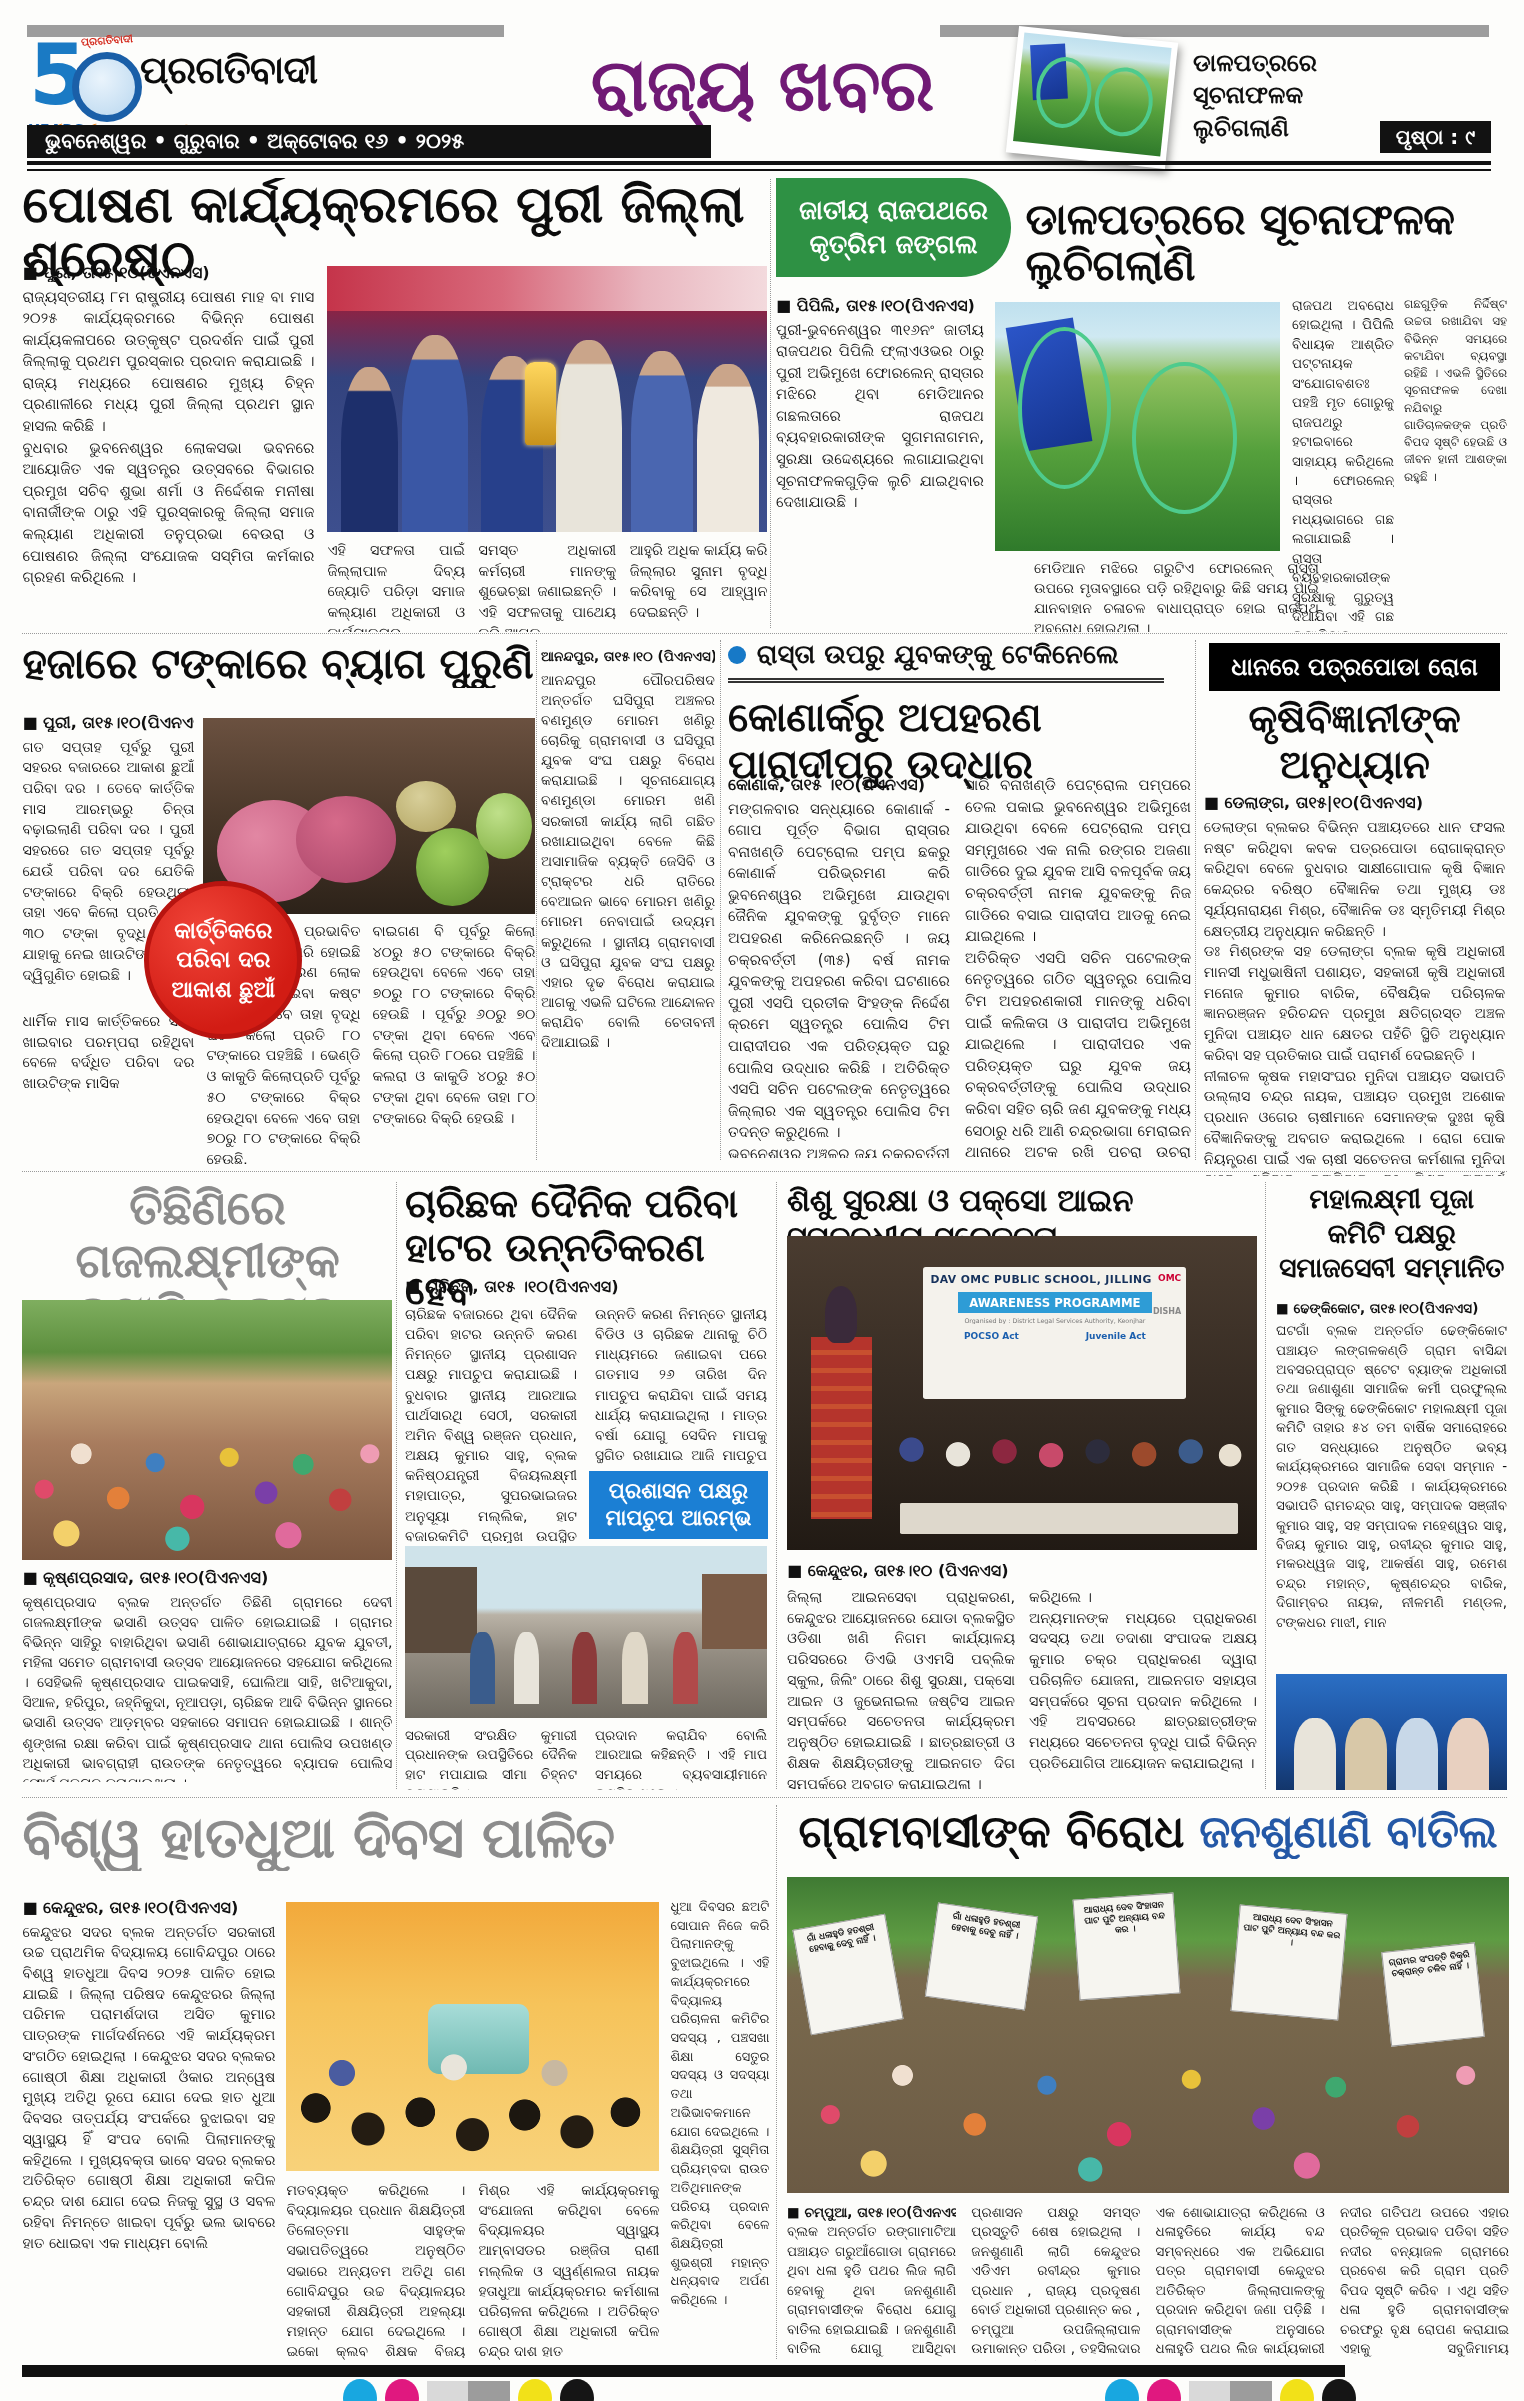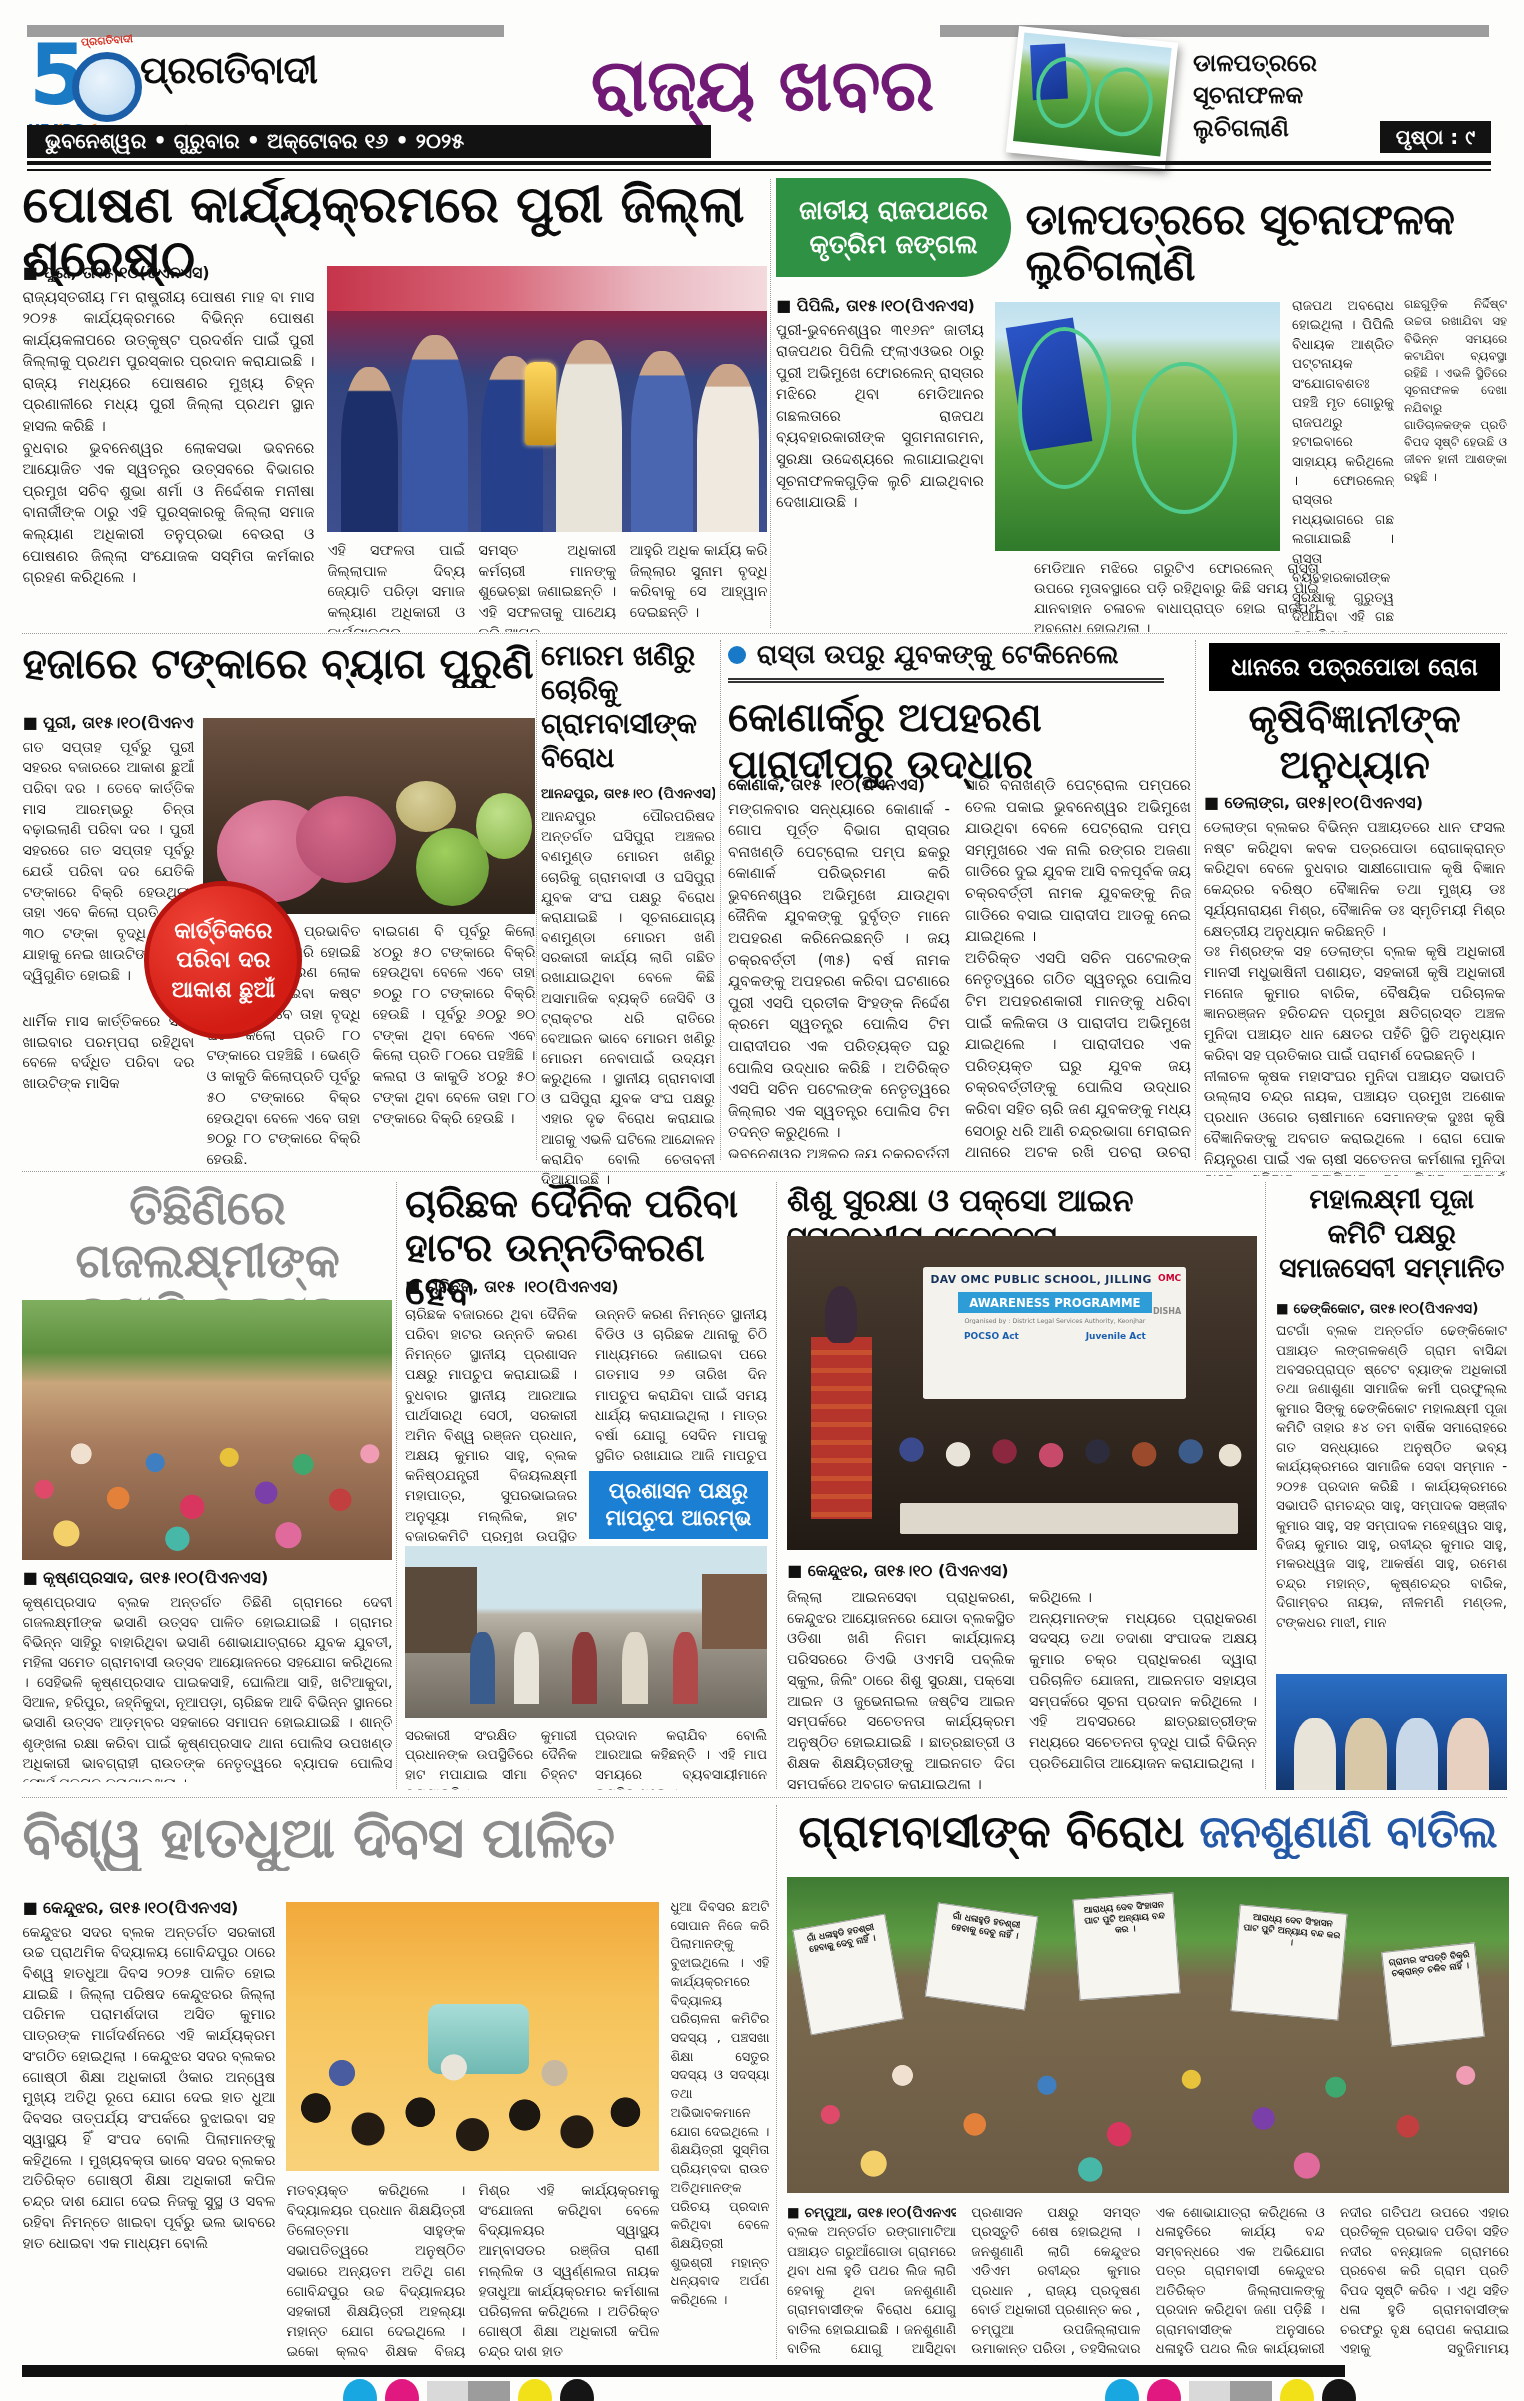--- a/index.html
+++ b/index.html
@@ -325,22 +325,20 @@
       <div class="blob a3b5"></div>
     </div>
     <div class="a3-circle pre">କାର୍ତ୍ତିକରେ
 ପରିବା ଦର
 ଆକାଶ ଛୁଆଁ</div>
     <div class="a3-cap1 bodytext" style="font-size:14.4px;">ବଜେଟ୍‌କୁ ବେଶ୍ ପ୍ରଭାବିତ କରିଛି । ସ୍ଥିତି ଏପରି ହୋଇଛି କି ଜଣେ ସାଧାରଣ ଲୋକ ପରିବାର ଚଳାଇବା କଷ୍ଟ ହେଉଛି । ଏବେ ତାହା ବୃଦ୍ଧି ଘଟି କିଲୋ ପ୍ରତି ୮୦ ଟଙ୍କାରେ ପହଞ୍ଚିଛି । ଭେଣ୍ଡି ଓ କାକୁଡି କିଲୋପ୍ରତି ପୂର୍ବରୁ ୫୦ ଟଙ୍କାରେ ବିକ୍ର ହେଉଥିବା ବେଳେ ଏବେ ତାହା ୭୦ରୁ ୮୦ ଟଙ୍କାରେ ବିକ୍ରି ହେଉଛି,</div>
     <div class="a3-cap2 bodytext" style="font-size:14.4px;">ବାଇଗଣ ବି ପୂର୍ବରୁ କିଲୋ ୪୦ରୁ ୫୦ ଟଙ୍କାରେ ବିକ୍ରି ହେଉଥିବା ବେଳେ ଏବେ ତାହା ୭୦ରୁ ୮୦ ଟଙ୍କାରେ ବିକ୍ରି ହେଉଛି । ପୂର୍ବରୁ ୬୦ରୁ ୭୦ ଟଙ୍କା ଥିବା ବେଳେ ଏବେ କିଲୋ ପ୍ରତି ୮୦ରେ ପହଞ୍ଚିଛି । କଲରା ଓ କାକୁଡି ୪୦ରୁ ୫୦ ଟଙ୍କା ଥିବା ବେଳେ ତାହା ୮୦ ଟଙ୍କାରେ ବିକ୍ରି ହେଉଛି ।</div>
   </section>
 
   <section class="abs s-a4">
-    <div class="hl a4-hl pre">ମୋରମ ଖଣିରୁ ଚୋରିକୁ
-ଗ୍ରାମବାସୀଙ୍କ ବିରୋଧ</div>
     <div class="dateline a4-date" style="margin-top:9px;">ଆନନ୍ଦପୁର, ତା୧୫।୧୦ (ପିଏନଏସ)</div>
     <div class="bodytext a4-body">ଆନନ୍ଦପୁର ପୌରପରିଷଦ ଅନ୍ତର୍ଗତ ଘସିପୁରା ଅଞ୍ଚଳର ବଣମୁଣ୍ଡ ମୋରମ ଖଣିରୁ ଚୋରିକୁ ଗ୍ରାମବାସୀ ଓ ଘସିପୁରା ଯୁବକ ସଂଘ ପକ୍ଷରୁ ବିରୋଧ କରାଯାଇଛି । ସୂଚନାଯୋଗ୍ୟ ବଣମୁଣ୍ଡା ମୋରମ ଖଣି ସରକାରୀ କାର୍ଯ୍ୟ ଲାଗି ଗଛିତ ରଖାଯାଇଥିବା ବେଳେ କିଛି ଅସାମାଜିକ ବ୍ୟକ୍ତି ଜେସିବି ଓ ଟ୍ରାକ୍ଟର ଧରି ରାତିରେ ବେଆଇନ ଭାବେ ମୋରମ ଖଣିରୁ ମୋରମ ନେବାପାଇଁ ଉଦ୍ୟମ କରୁଥିଲେ । ସ୍ଥାନୀୟ ଗ୍ରାମବାସୀ ଓ ଘସିପୁରା ଯୁବକ ସଂଘ ପକ୍ଷରୁ ଏହାର ଦୃଢ ବିରୋଧ କରାଯାଇ ଆଗକୁ ଏଭଳି ଘଟିଲେ ଆନ୍ଦୋଳନ କରାଯିବ ବୋଲି ଚେତାବନୀ ଦିଆଯାଇଛି ।</div>
   </section>
 
   <section class="abs s-a5">
     <div class="a5-kick">
       <span class="dot"></span>
       <span>ରାସ୍ତା ଉପରୁ ଯୁବକଙ୍କୁ ଟେକିନେଲେ</span>
     </div>
     <div class="hl a5-hl">କୋଣାର୍କରୁ ଅପହରଣ ପାରାଦୀପରୁ ଉଦ୍ଧାର</div>

